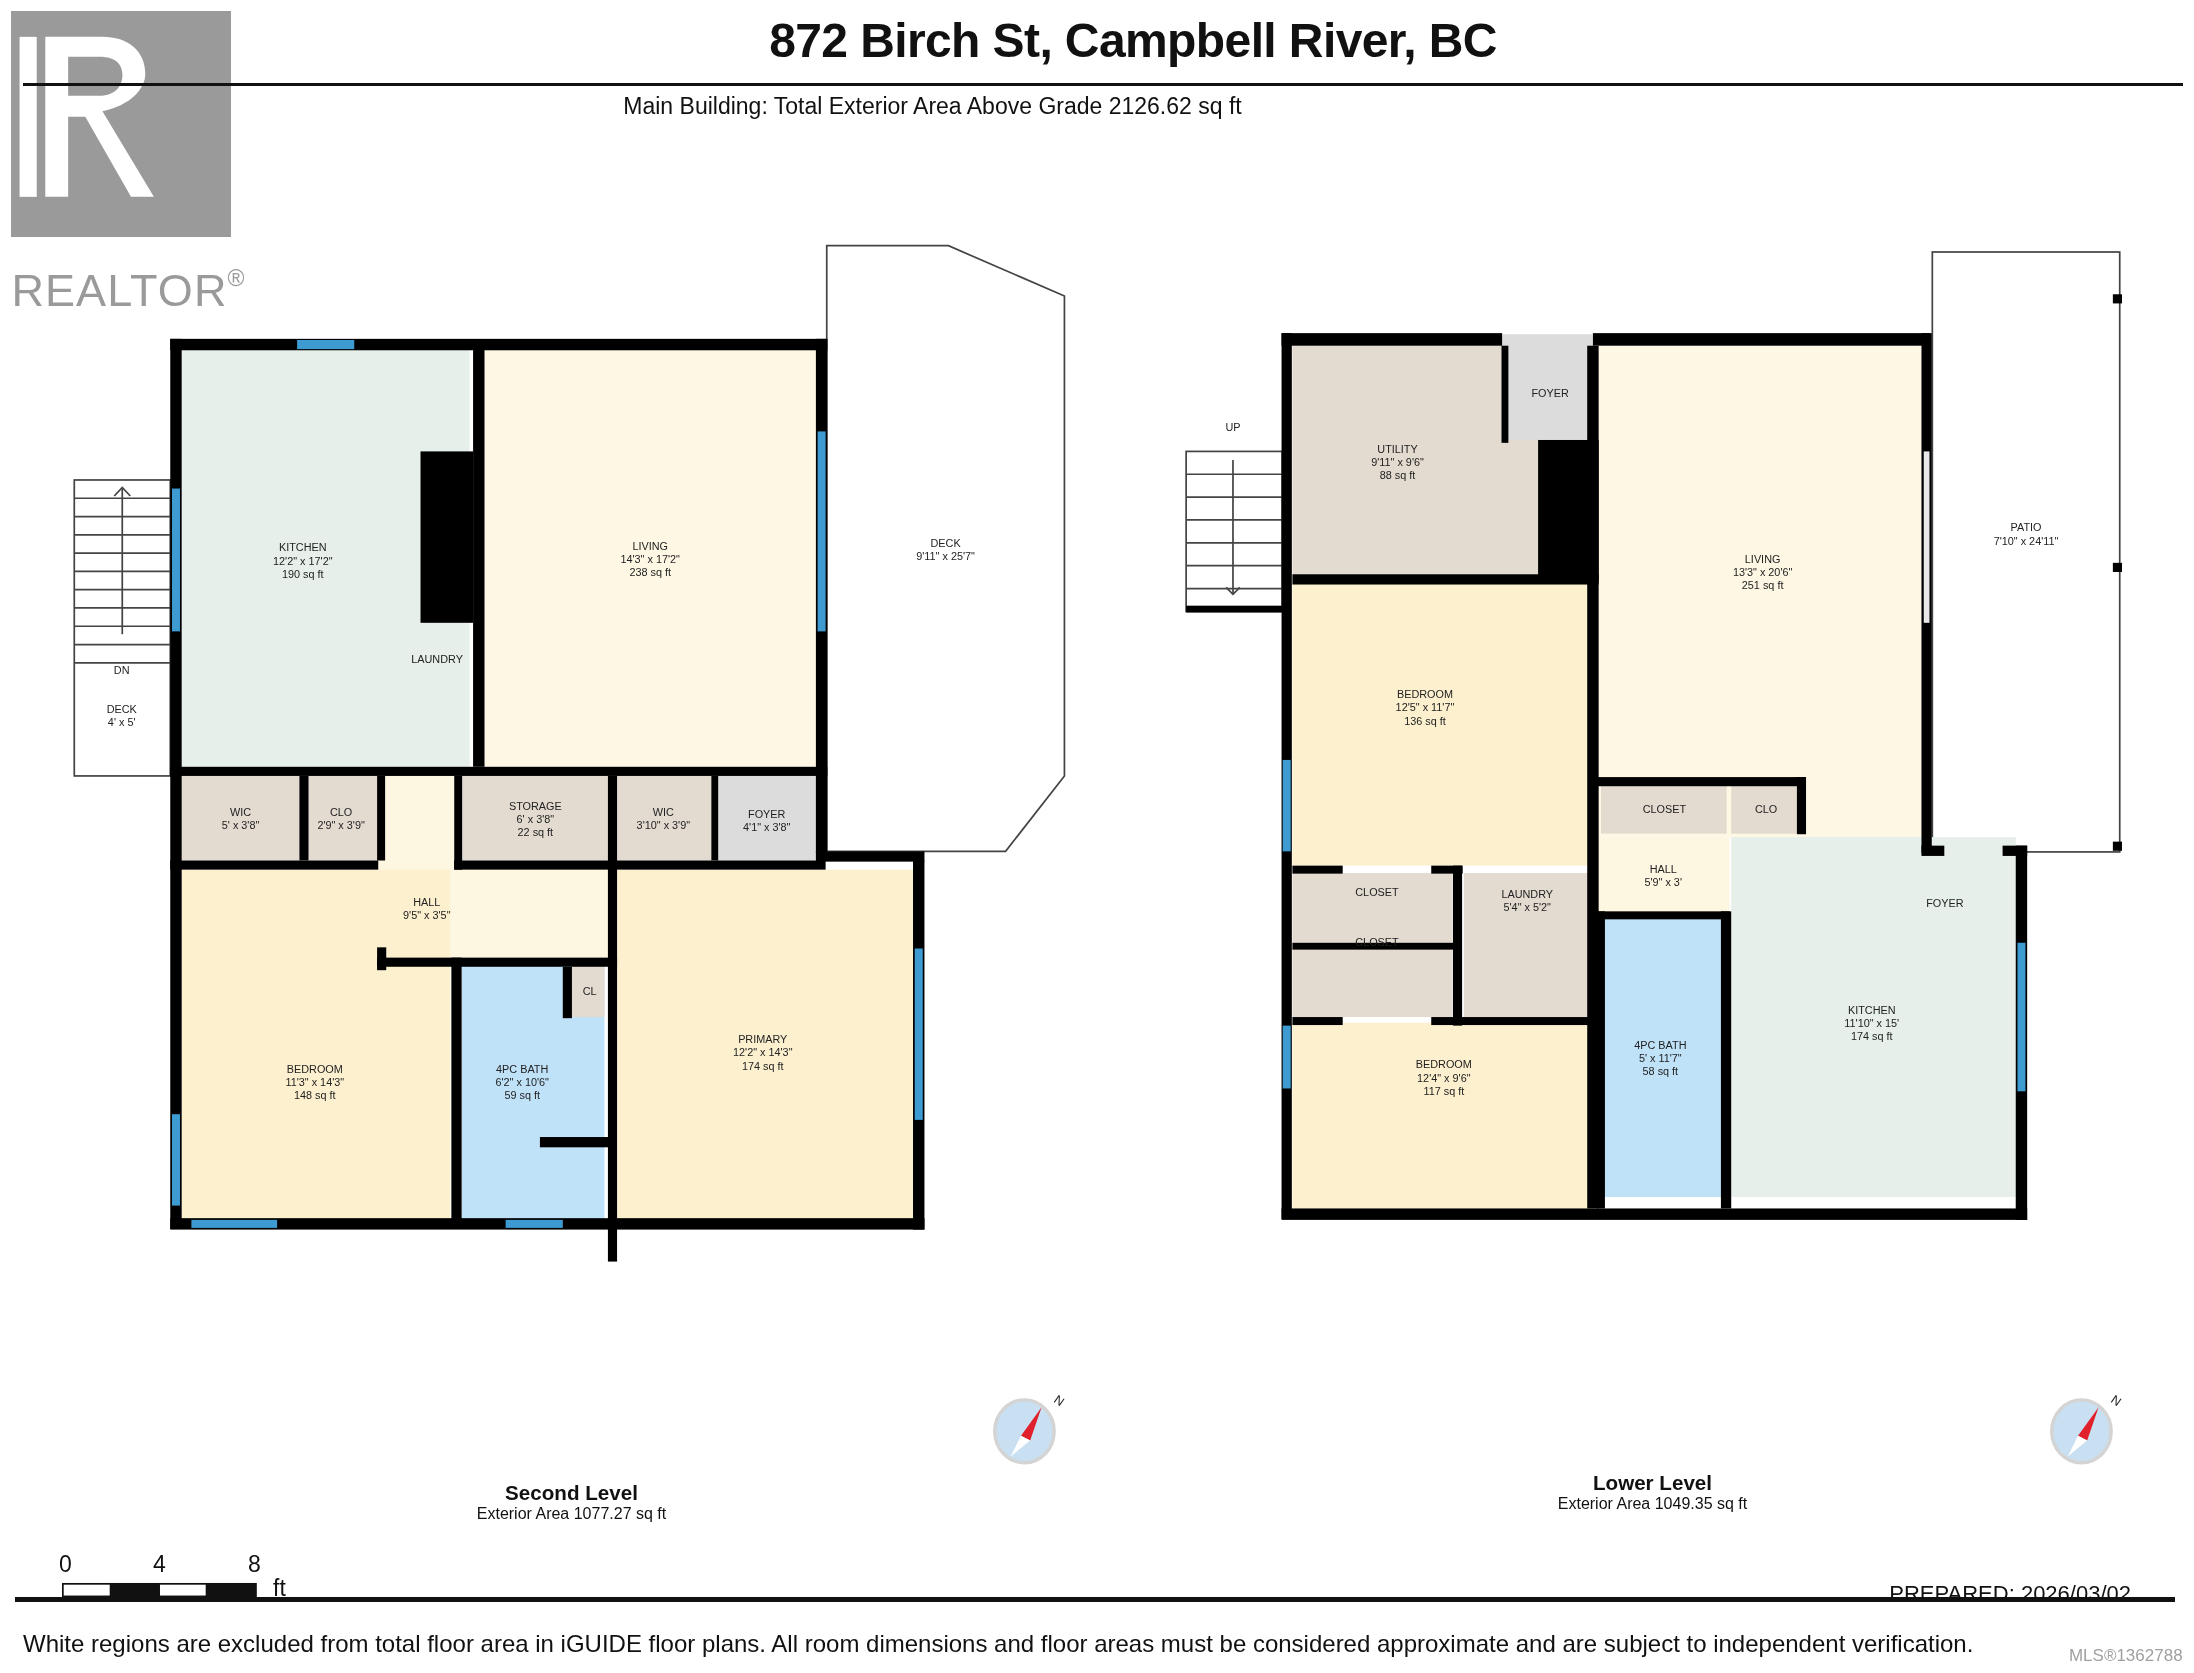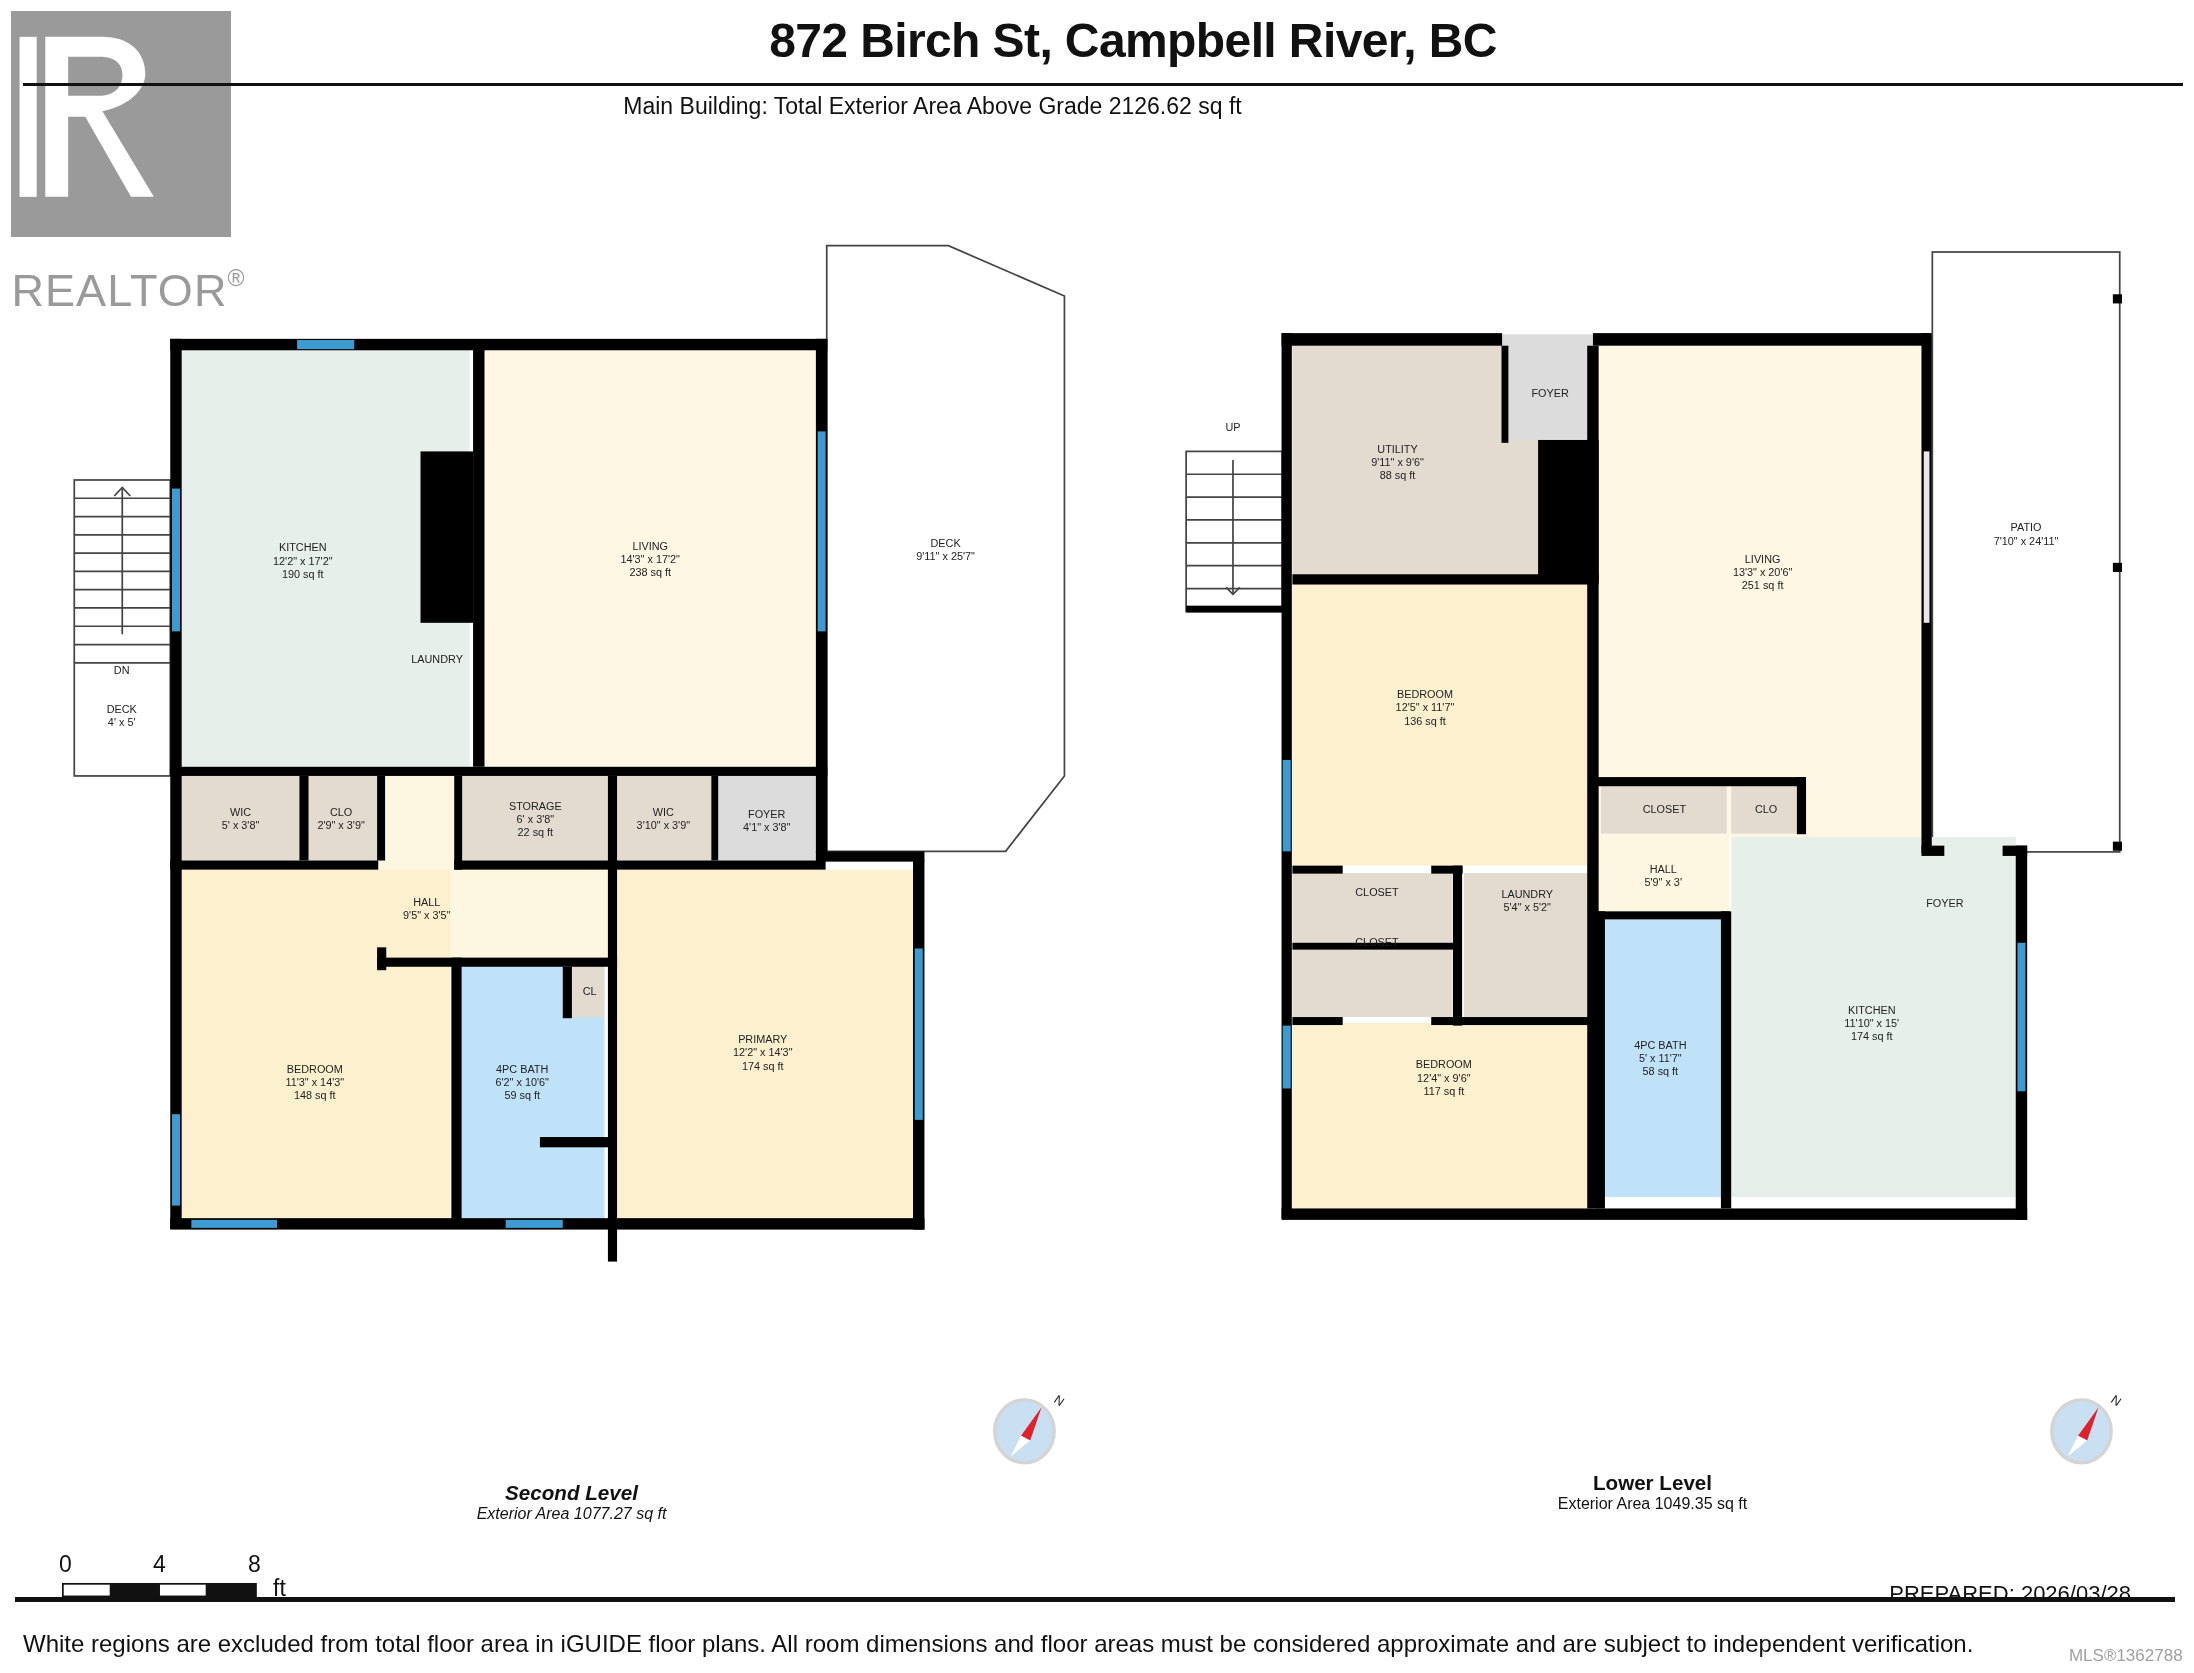--- a/index.html
+++ b/index.html
@@ -291,31 +291,31 @@
     <text x="50" y="-52" font-size="22" fill="#222" transform="rotate(35 50 -52)">N</text>
   </g>
 
   <g>
     <rect x="110" y="2772" width="338" height="22" fill="#fff" stroke="#111" stroke-width="3"></rect>
     <rect x="192" y="2772" width="88" height="22" fill="#111"></rect>
     <rect x="360" y="2772" width="88" height="22" fill="#111"></rect>
   </g>
 </svg>
 
-<div class="abs" style="left:343px; width:457px; top:1481px;font-style:italic;">
+<div class="abs" style="left:343px; width:457px; top:1481px;">
   <div class="level-title">Second Level</div>
   <div class="level-area">Exterior Area 1077.27 sq ft</div>
 </div>
 <div class="abs" style="left:1424px; width:457px; top:1471px;">
   <div class="level-title">Lower Level</div>
   <div class="level-area">Exterior Area 1049.35 sq ft</div>
 </div>
 
 <div class="abs scale-num" style="left:59px; top:1551px;">0</div>
 <div class="abs scale-num" style="left:153px; top:1551px;">4</div>
 <div class="abs scale-num" style="left:248px; top:1551px;">8</div>
 <div class="abs scale-num" style="left:273px; top:1575px;">ft</div>
 
-<div class="abs prepared">PREPARED: 2026/03/28</div>
+<div class="abs prepared">PREPARED: 2026/03/02</div>
 <div class="abs rule-bottom"></div>
 <div class="abs disclaimer">White regions are excluded from total floor area in iGUIDE floor plans. All room dimensions and floor areas must be considered approximate and are subject to independent verification.</div>
 <div class="abs mls">MLS®1362788</div>
 
 
 </body></html>

